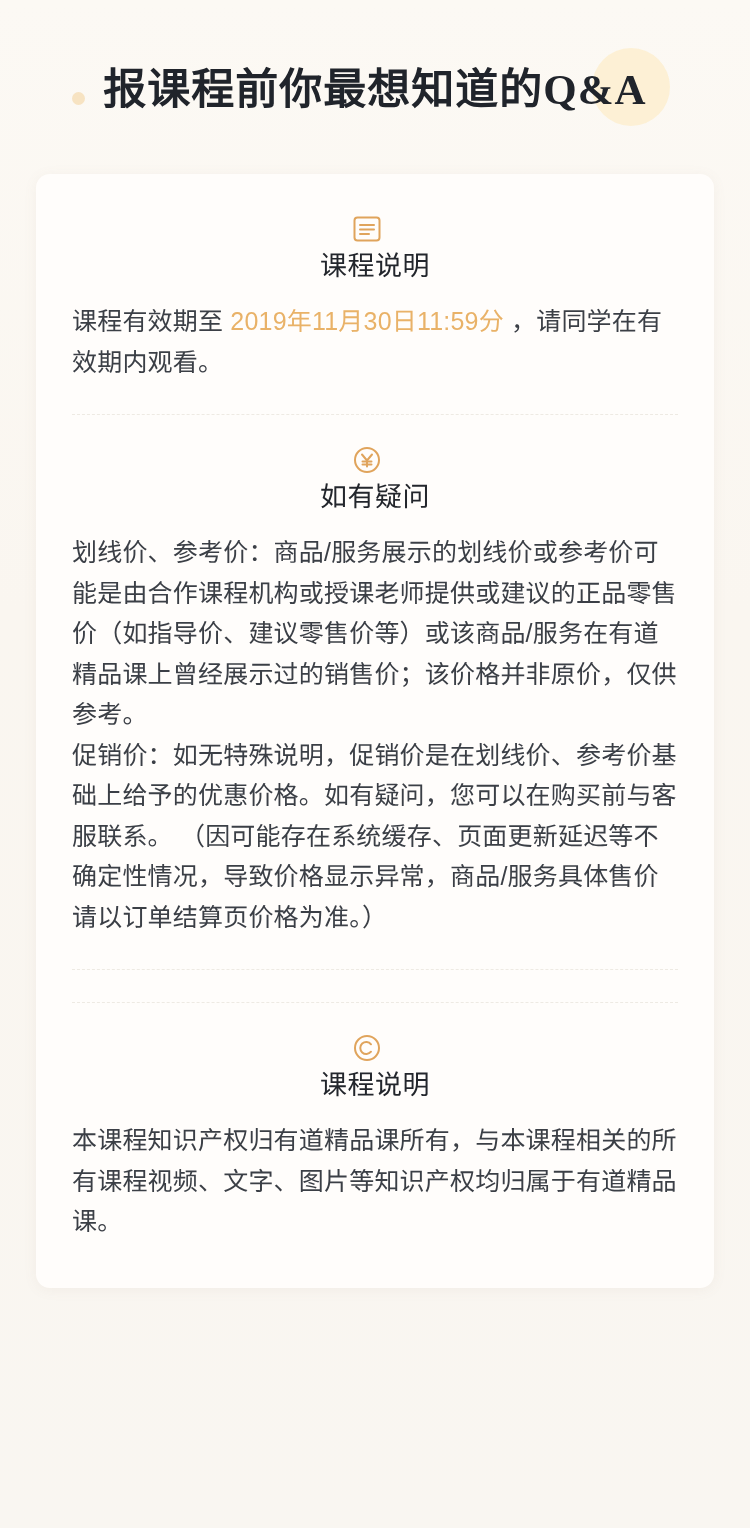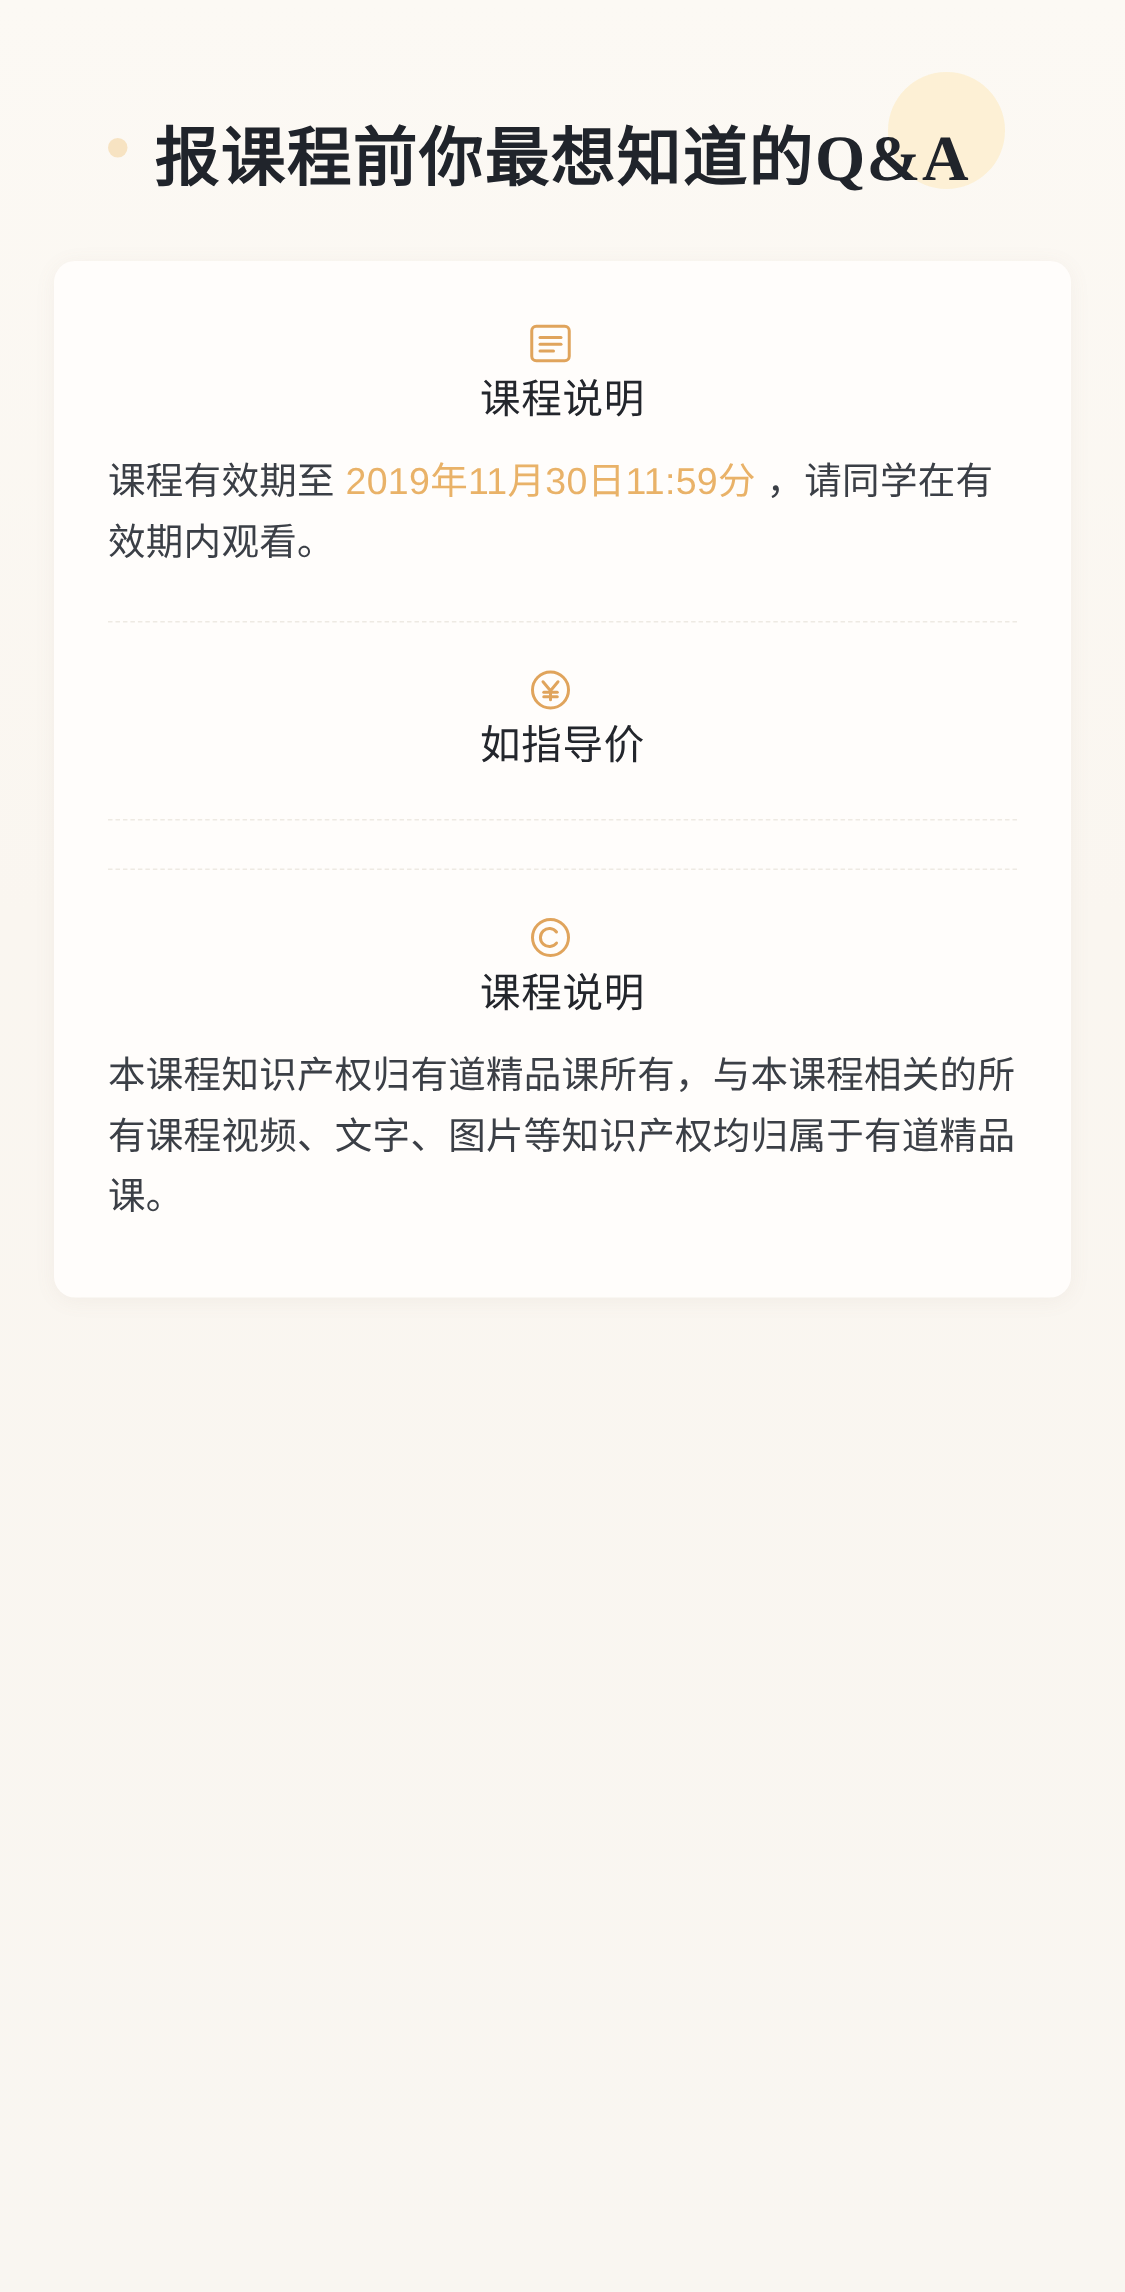--- a/index.html
+++ b/index.html
@@ -41,21 +41,21 @@
     position: absolute;
     top: 92px;
     left: 72px;
     width: 13px;
     height: 13px;
     border-radius: 50%;
     background: #f7e3c2;
   }
   .header-title {
     position: absolute;
-    top: 70px;
+    top: 54px;
     left: 0;
     width: 750px;
     text-align: center;
     font-family: "Liberation Serif", "DejaVu Serif", serif;
     font-size: 43px;
     font-weight: bold;
     letter-spacing: 1px;
     color: #20242b;
     white-space: nowrap;
   }
@@ -154,21 +154,25 @@
       <div class="section-head">
         <span class="sec-icon">
           <svg width="30" height="30" viewBox="0 0 30 30" aria-hidden="true">
             <circle cx="15" cy="15" r="12" fill="none" stroke="#e0a45c" stroke-width="2"></circle>
             <path d="M10 9.5 L15 15.5 L20 9.5" fill="none" stroke="#e0a45c" stroke-width="2" stroke-linecap="round" stroke-linejoin="round"></path>
             <line x1="15" y1="15.5" x2="15" y2="21.5" stroke="#e0a45c" stroke-width="2" stroke-linecap="round"></line>
             <line x1="10.5" y1="16.5" x2="19.5" y2="16.5" stroke="#e0a45c" stroke-width="2" stroke-linecap="round"></line>
             <line x1="10.5" y1="19.5" x2="19.5" y2="19.5" stroke="#e0a45c" stroke-width="2" stroke-linecap="round"></line>
           </svg>
         </span>
-        <span class="sec-title">如指导价</span>
+        <span class="sec-title">如有疑问</span>
+      </div>
+      <div class="sec-body">
+        <p>划线价、参考价：商品/服务展示的划线价或参考价可能是由合作课程机构或授课老师提供或建议的正品零售价（如指导价、建议零售价等）或该商品/服务在有道精品课上曾经展示过的销售价；该价格并非原价，仅供参考。</p>
+        <p>促销价：如无特殊说明，促销价是在划线价、参考价基础上给予的优惠价格。如有疑问，您可以在购买前与客服联系。 （因可能存在系统缓存、页面更新延迟等不确定性情况，导致价格显示异常，商品/服务具体售价请以订单结算页价格为准。）</p>
       </div>
     </div>
 
     <div class="divider dashed"></div>
 
     <div class="section">
     </div>
 
     <div class="divider dashed"></div>
 

